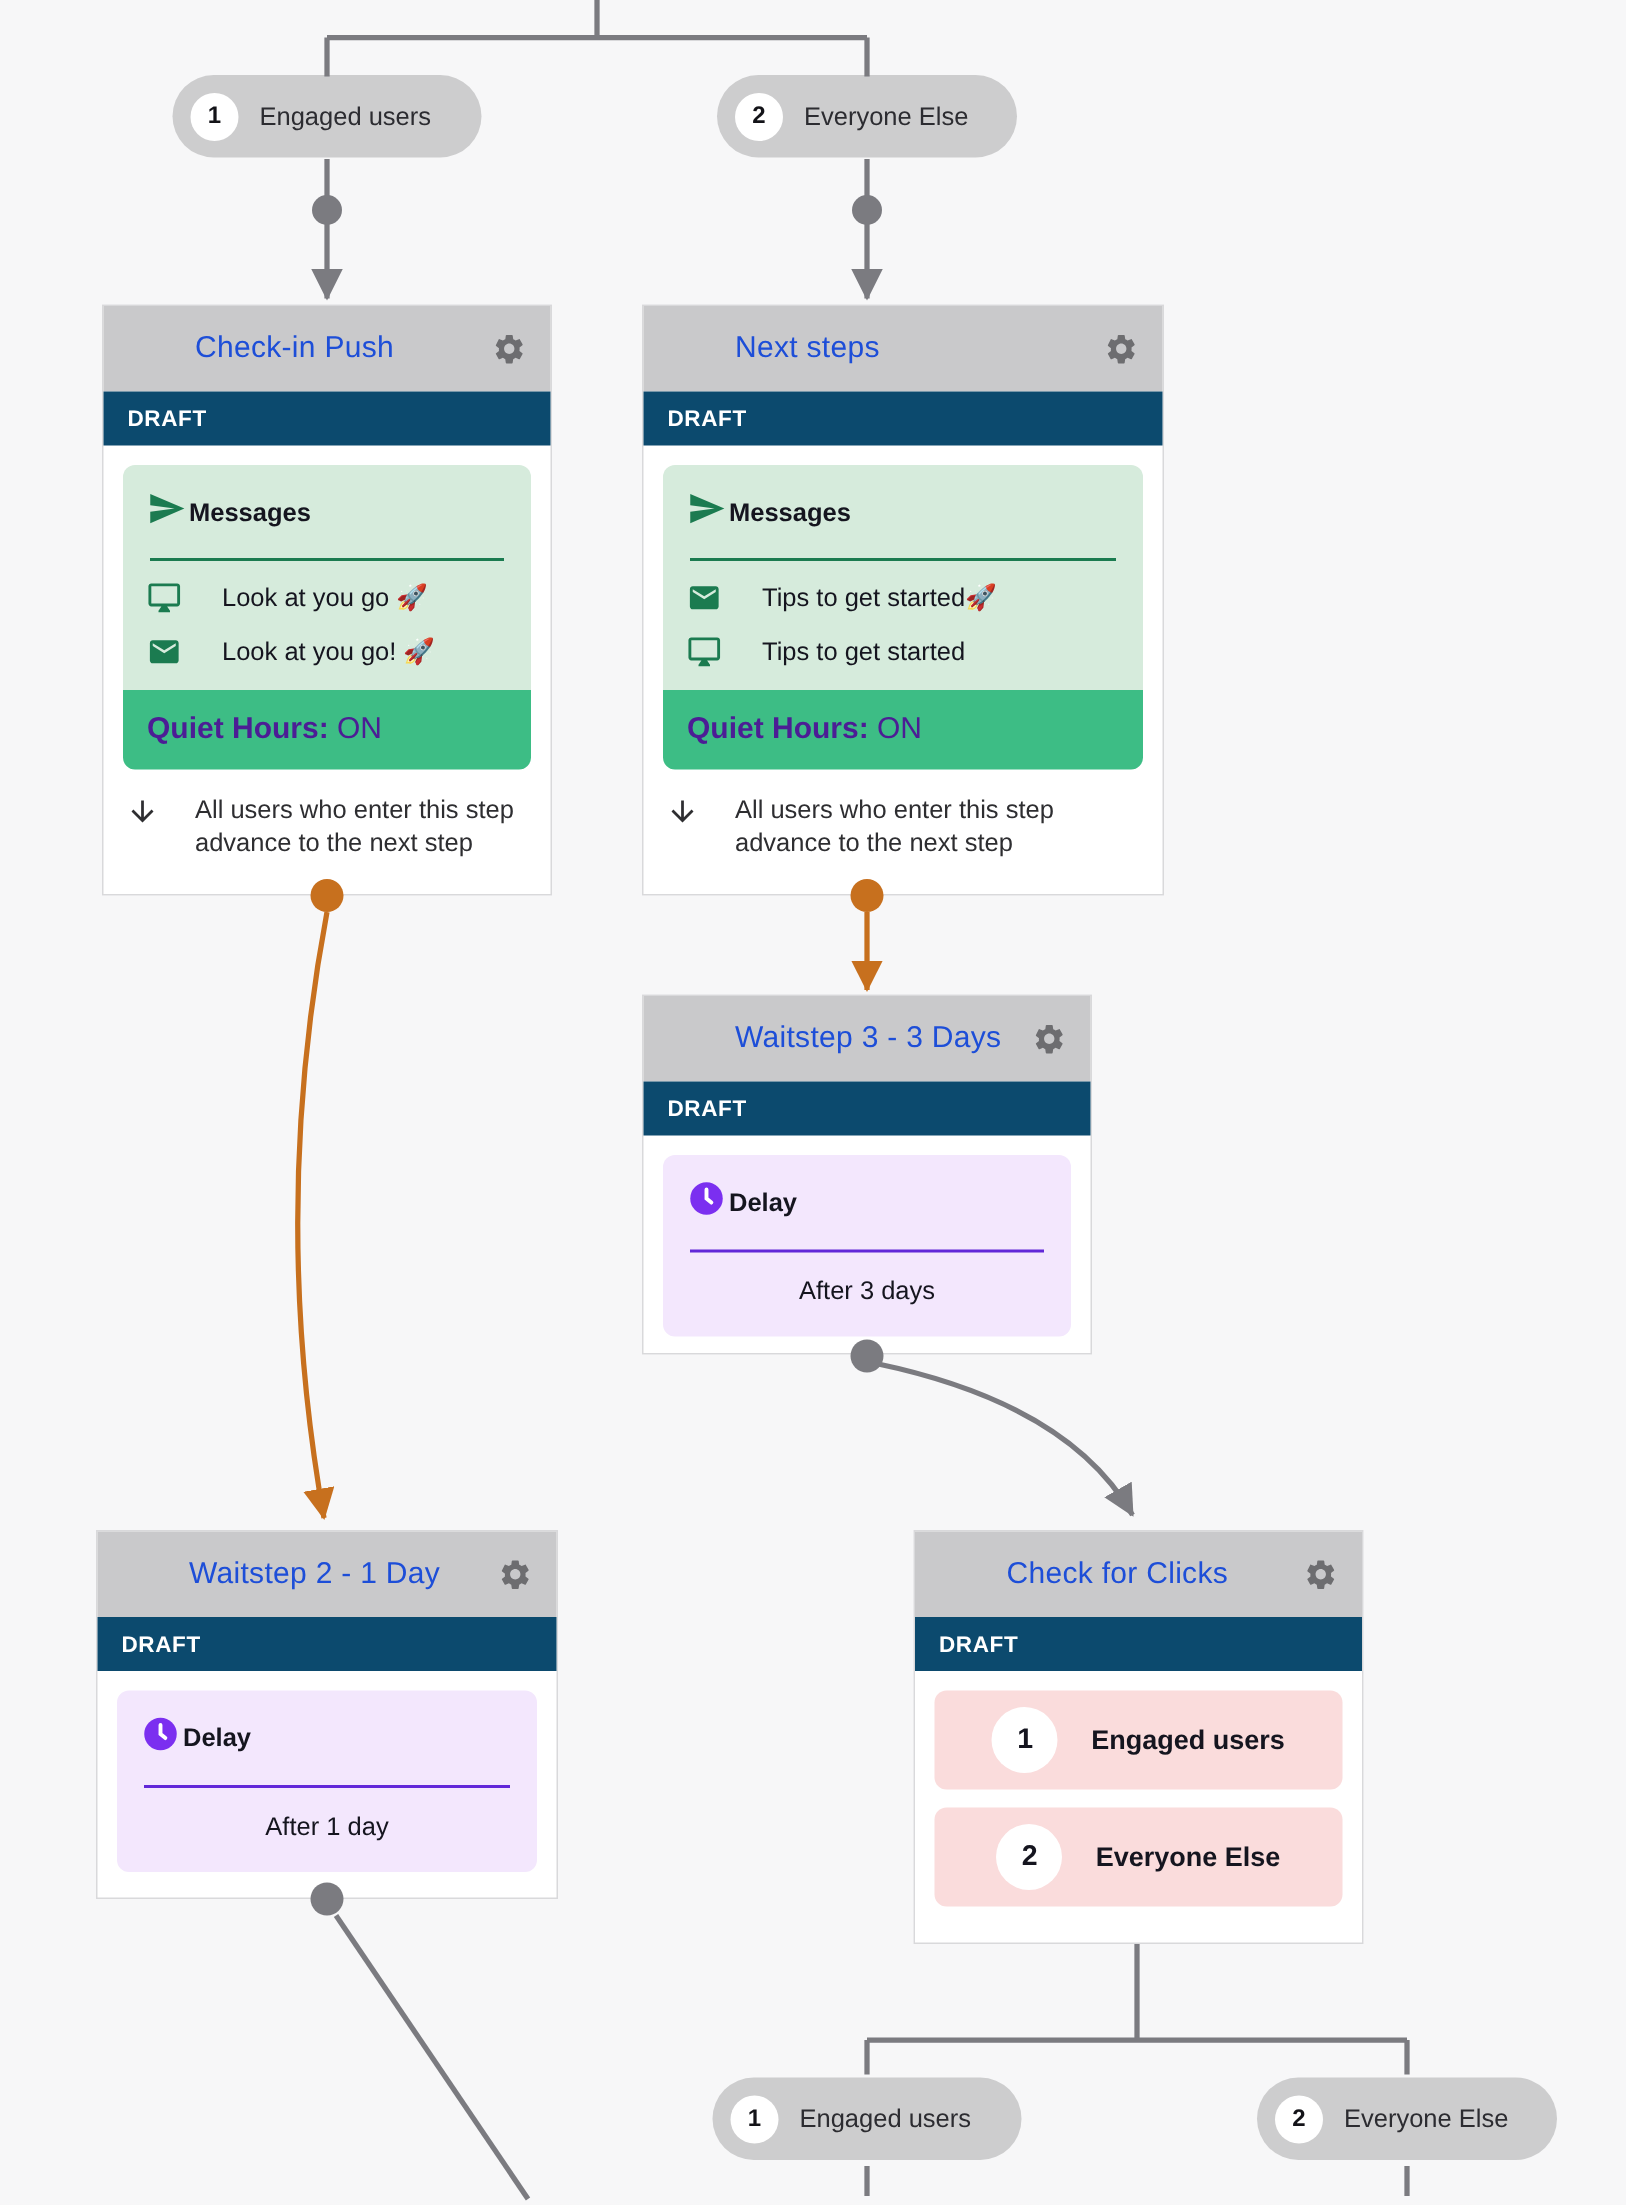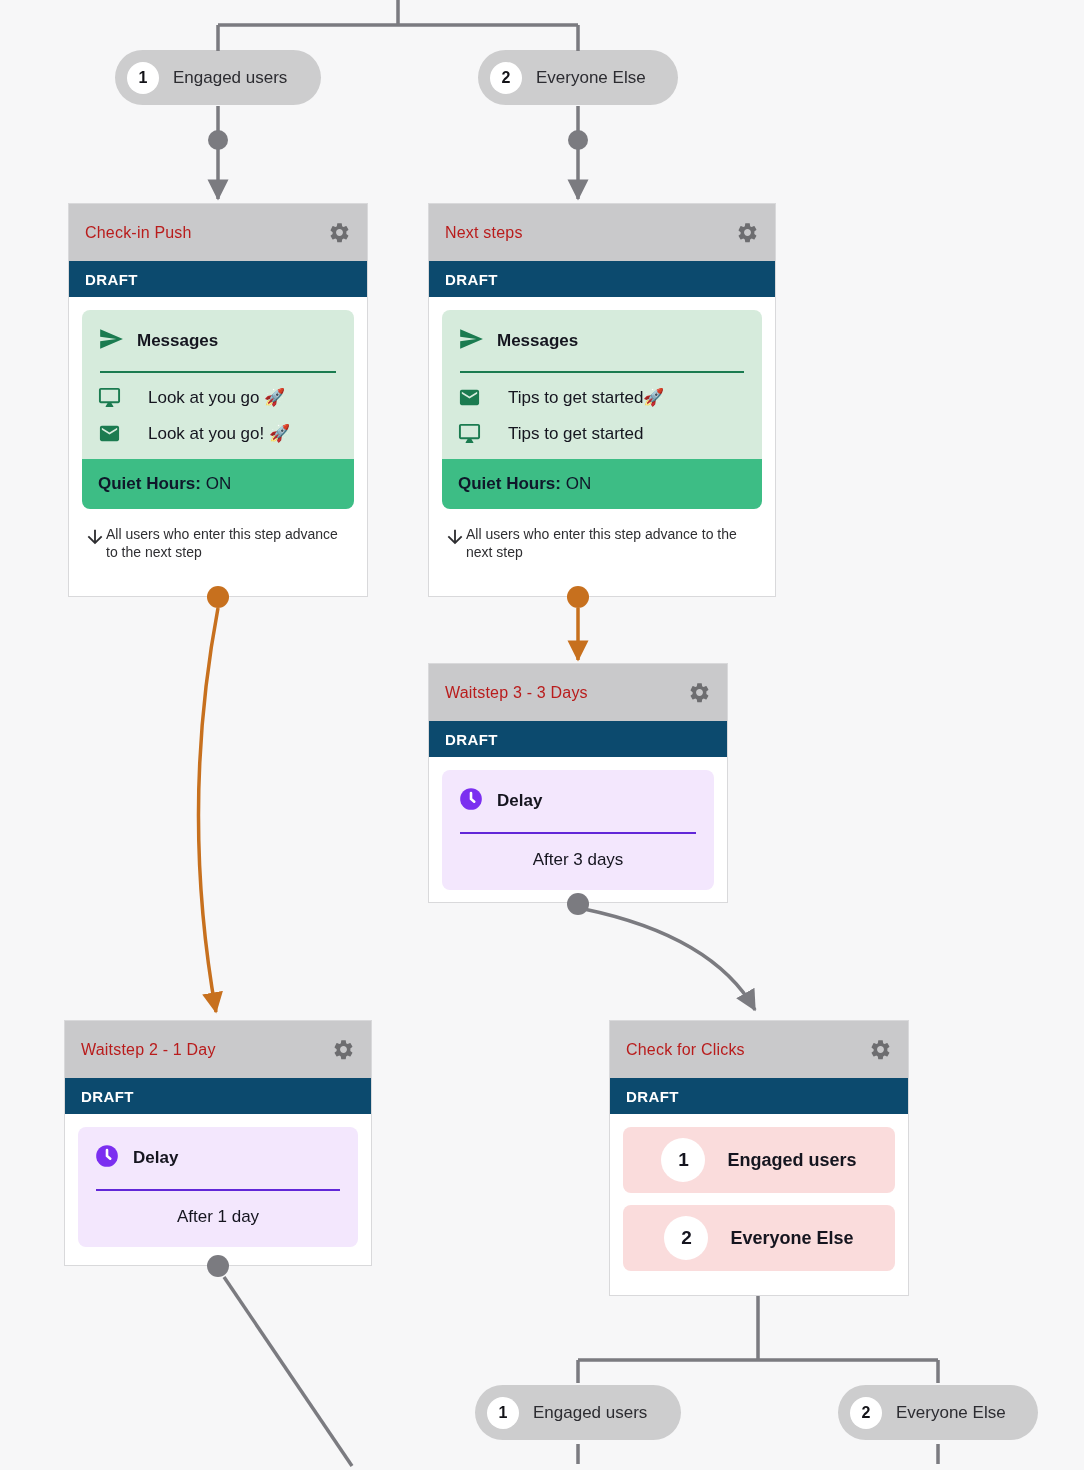--- a/index.html
+++ b/index.html
@@ -26,42 +26,42 @@
 
   
   .card{
     position:absolute;background:#ffffff;border:1px solid #d9d9db;
     box-sizing:border-box;z-index:1;
   }
   .card-header{
     background:#c9c9cb;height:57px;display:flex;align-items:center;
     justify-content:space-between;padding:0 16px;box-sizing:border-box;
   }
-  .card-title{font-size:16px;color:#b91c1c;letter-spacing:.2px;}
+  .card-title{font-size:20px;color:#1d4ed8;letter-spacing:.2px;margin-left:45px;}
   .gear-btn{display:flex;align-items:center;justify-content:center;cursor:pointer;}
   .draft-bar{
     background:#0c4a6e;color:#ffffff;font-weight:bold;font-size:15px;
     letter-spacing:.4px;height:36px;display:flex;align-items:center;
     padding:0 16px;box-sizing:border-box;
   }
   .card-body{padding:13px;box-sizing:border-box;}
 
   
   .msg-panel{background:#d6ebdc;border-radius:8px 8px 0 0;padding:16px 16px 14px;}
-  .panel-head{display:flex;align-items:center;gap:13px;}
+  .panel-head{display:flex;align-items:center;gap:2px;}
   .panel-head-label{font-weight:bold;font-size:17px;color:#15151f;}
   .divider-green{border:none;border-top:2px solid #1b7b50;margin:15px 2px 4px;}
   .msg-item{display:flex;align-items:center;gap:27px;font-size:17px;color:#15151f;margin-top:13px;}
   .msg-item .ic{flex-shrink:0;display:flex;}
   .quiet-bar{
     background:#3dbd85;border-radius:0 0 8px 8px;padding:15px 16px;
-    font-size:17px;color:#0f172a;
+    font-size:20px;color:#4c1d95;
   }
   .quiet-bar b{font-weight:bold;}
-  .advance{display:flex;gap:0;margin:16px 2px 0;font-size:14px;color:#2e2e31;line-height:1.32;}
+  .advance{display:flex;gap:24px;margin:16px 2px 0;font-size:17px;color:#2e2e31;line-height:1.32;}
   .advance .ic{flex-shrink:0;margin-top:1px;display:flex;}
 
   
   .delay-panel{background:#f3e7fd;border-radius:8px;padding:16px;}
   .divider-purple{border:none;border-top:2px solid #6127d8;margin:16px 2px 16px;}
   .delay-value{font-size:17px;color:#15151f;padding-bottom:4px;text-align:center;}
 
   
   .split-row{
     background:#fadcdc;border-radius:8px;height:66px;margin-bottom:12px;

